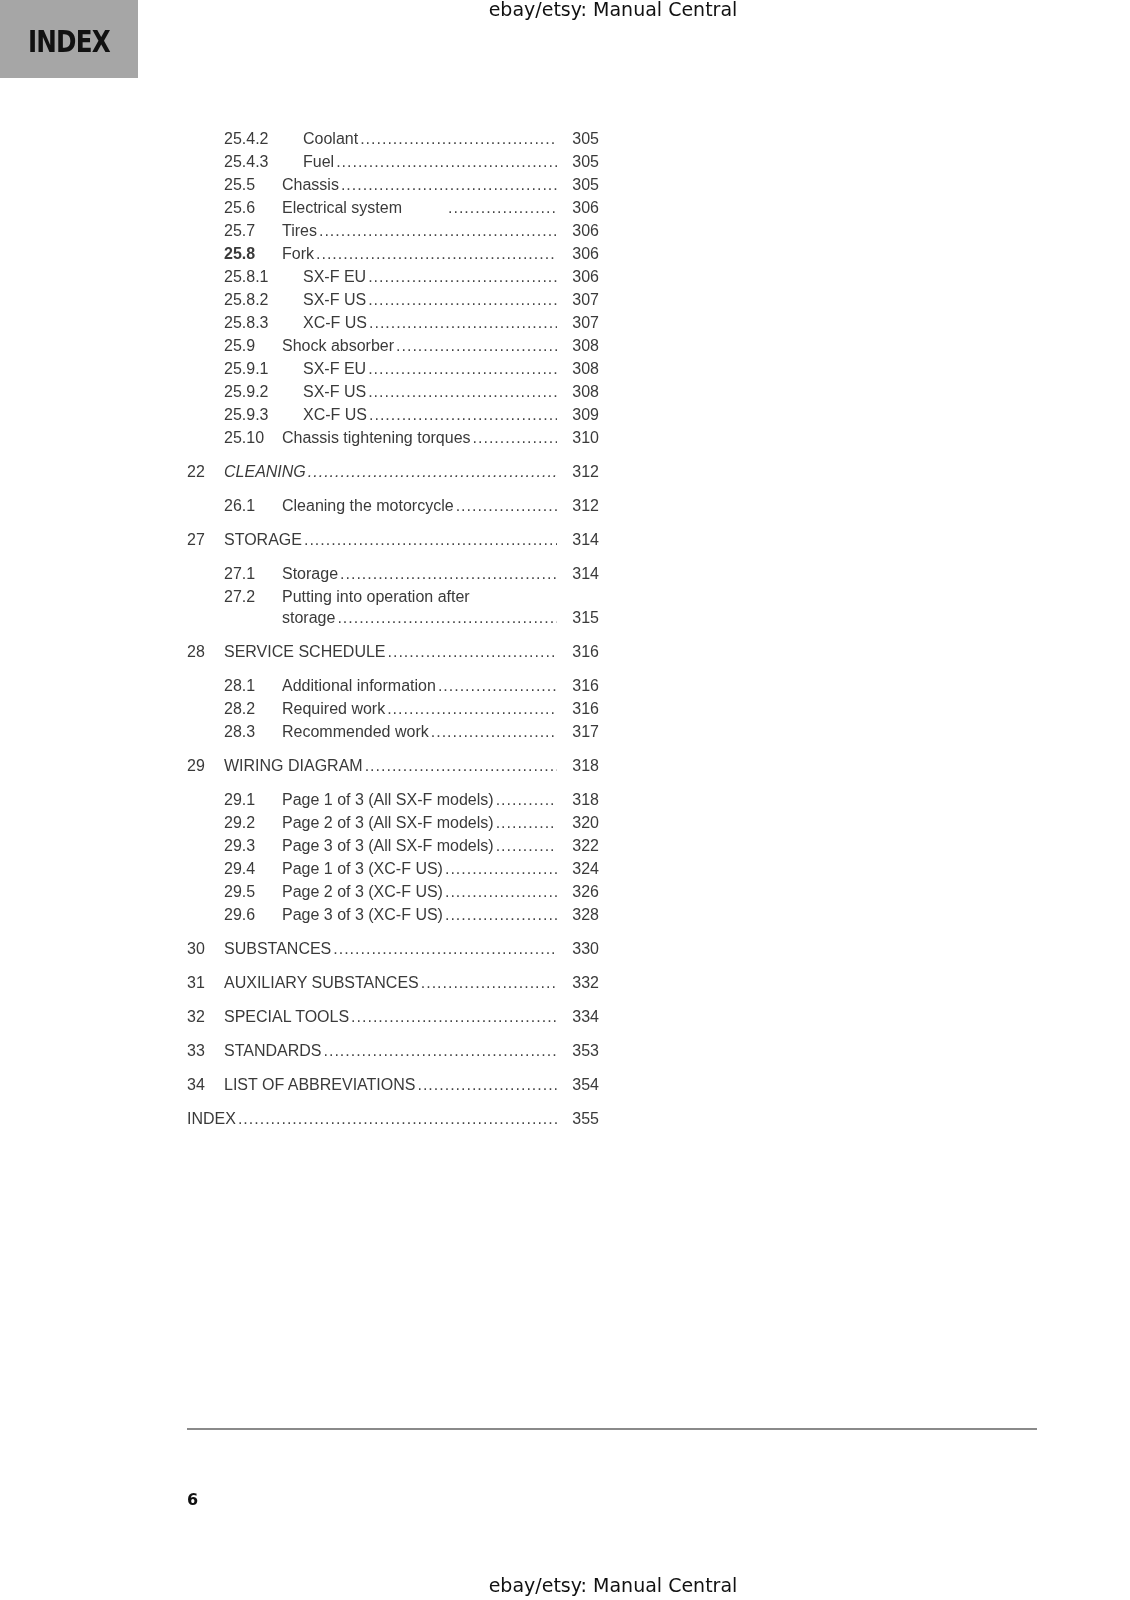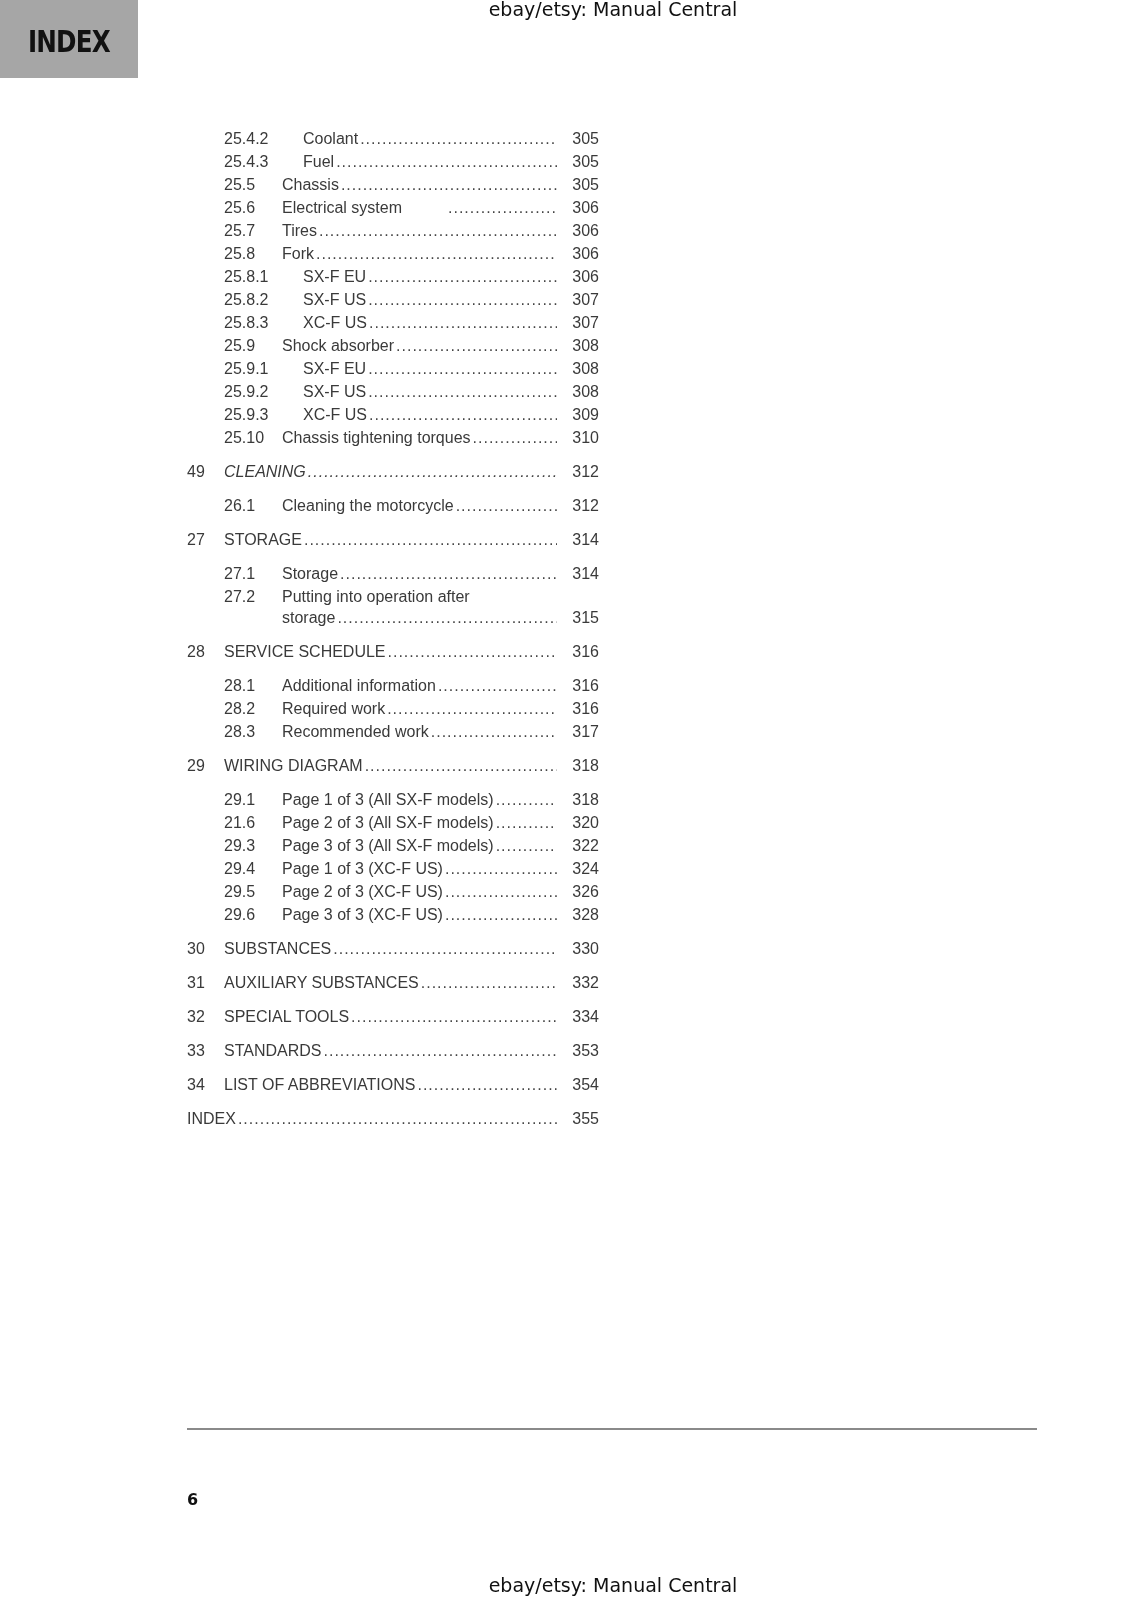--- a/index.html
+++ b/index.html
@@ -80,21 +80,21 @@
     </div>
     <div class="row" style="top: 92px; text-align: center;">
       <span class="num" style="left: 37px;">25.7</span>
       <div class="title-wrap" style="left: 95px;">
         <span class="title-text">Tires</span>
         <span class="dots">........................................................................................................................................................................................................</span>
       </div>
       <span class="page">306</span>
     </div>
     <div class="row" style="top: 115px;">
-      <span class="num" style="left: 37px;">25.8</span>
+      <span class="num" style="left: 37px; font-weight: bold;">25.8</span>
       <div class="title-wrap" style="left: 95px;">
         <span class="title-text">Fork</span>
         <span class="dots">........................................................................................................................................................................................................</span>
       </div>
       <span class="page">306</span>
     </div>
     <div class="row" style="top: 138px;">
       <span class="num" style="left: 37px;">25.8.1</span>
       <div class="title-wrap" style="left: 116px;">
         <span class="title-text">SX-F EU</span>
@@ -152,21 +152,21 @@
     </div>
     <div class="row" style="top: 299px;">
       <span class="num" style="left: 37px;">25.10</span>
       <div class="title-wrap" style="left: 95px;">
         <span class="title-text">Chassis tightening torques</span>
         <span class="dots">........................................................................................................................................................................................................</span>
       </div>
       <span class="page">310</span>
     </div>
     <div class="row" style="top: 333px;">
-      <span class="num" style="left: 0px;">49</span>
+      <span class="num" style="left: 0px;">22</span>
       <div class="title-wrap" style="left: 37px; font-style: italic;">
         <span class="title-text">CLEANING</span>
         <span class="dots">........................................................................................................................................................................................................</span>
       </div>
       <span class="page">312</span>
     </div>
     <div class="row" style="top: 367px;">
       <span class="num" style="left: 37px;">26.1</span>
       <div class="title-wrap" style="left: 95px;">
         <span class="title-text">Cleaning the motorcycle</span>
@@ -241,21 +241,21 @@
     </div>
     <div class="row" style="top: 661px;">
       <span class="num" style="left: 37px;">29.1</span>
       <div class="title-wrap" style="left: 95px;">
         <span class="title-text">Page 1 of 3 (All SX-F models)</span>
         <span class="dots">........................................................................................................................................................................................................</span>
       </div>
       <span class="page">318</span>
     </div>
     <div class="row" style="top: 684px;">
-      <span class="num" style="left: 37px;">21.6</span>
+      <span class="num" style="left: 37px;">29.2</span>
       <div class="title-wrap" style="left: 95px;">
         <span class="title-text">Page 2 of 3 (All SX-F models)</span>
         <span class="dots">........................................................................................................................................................................................................</span>
       </div>
       <span class="page">320</span>
     </div>
     <div class="row" style="top: 707px;">
       <span class="num" style="left: 37px;">29.3</span>
       <div class="title-wrap" style="left: 95px;">
         <span class="title-text">Page 3 of 3 (All SX-F models)</span>

